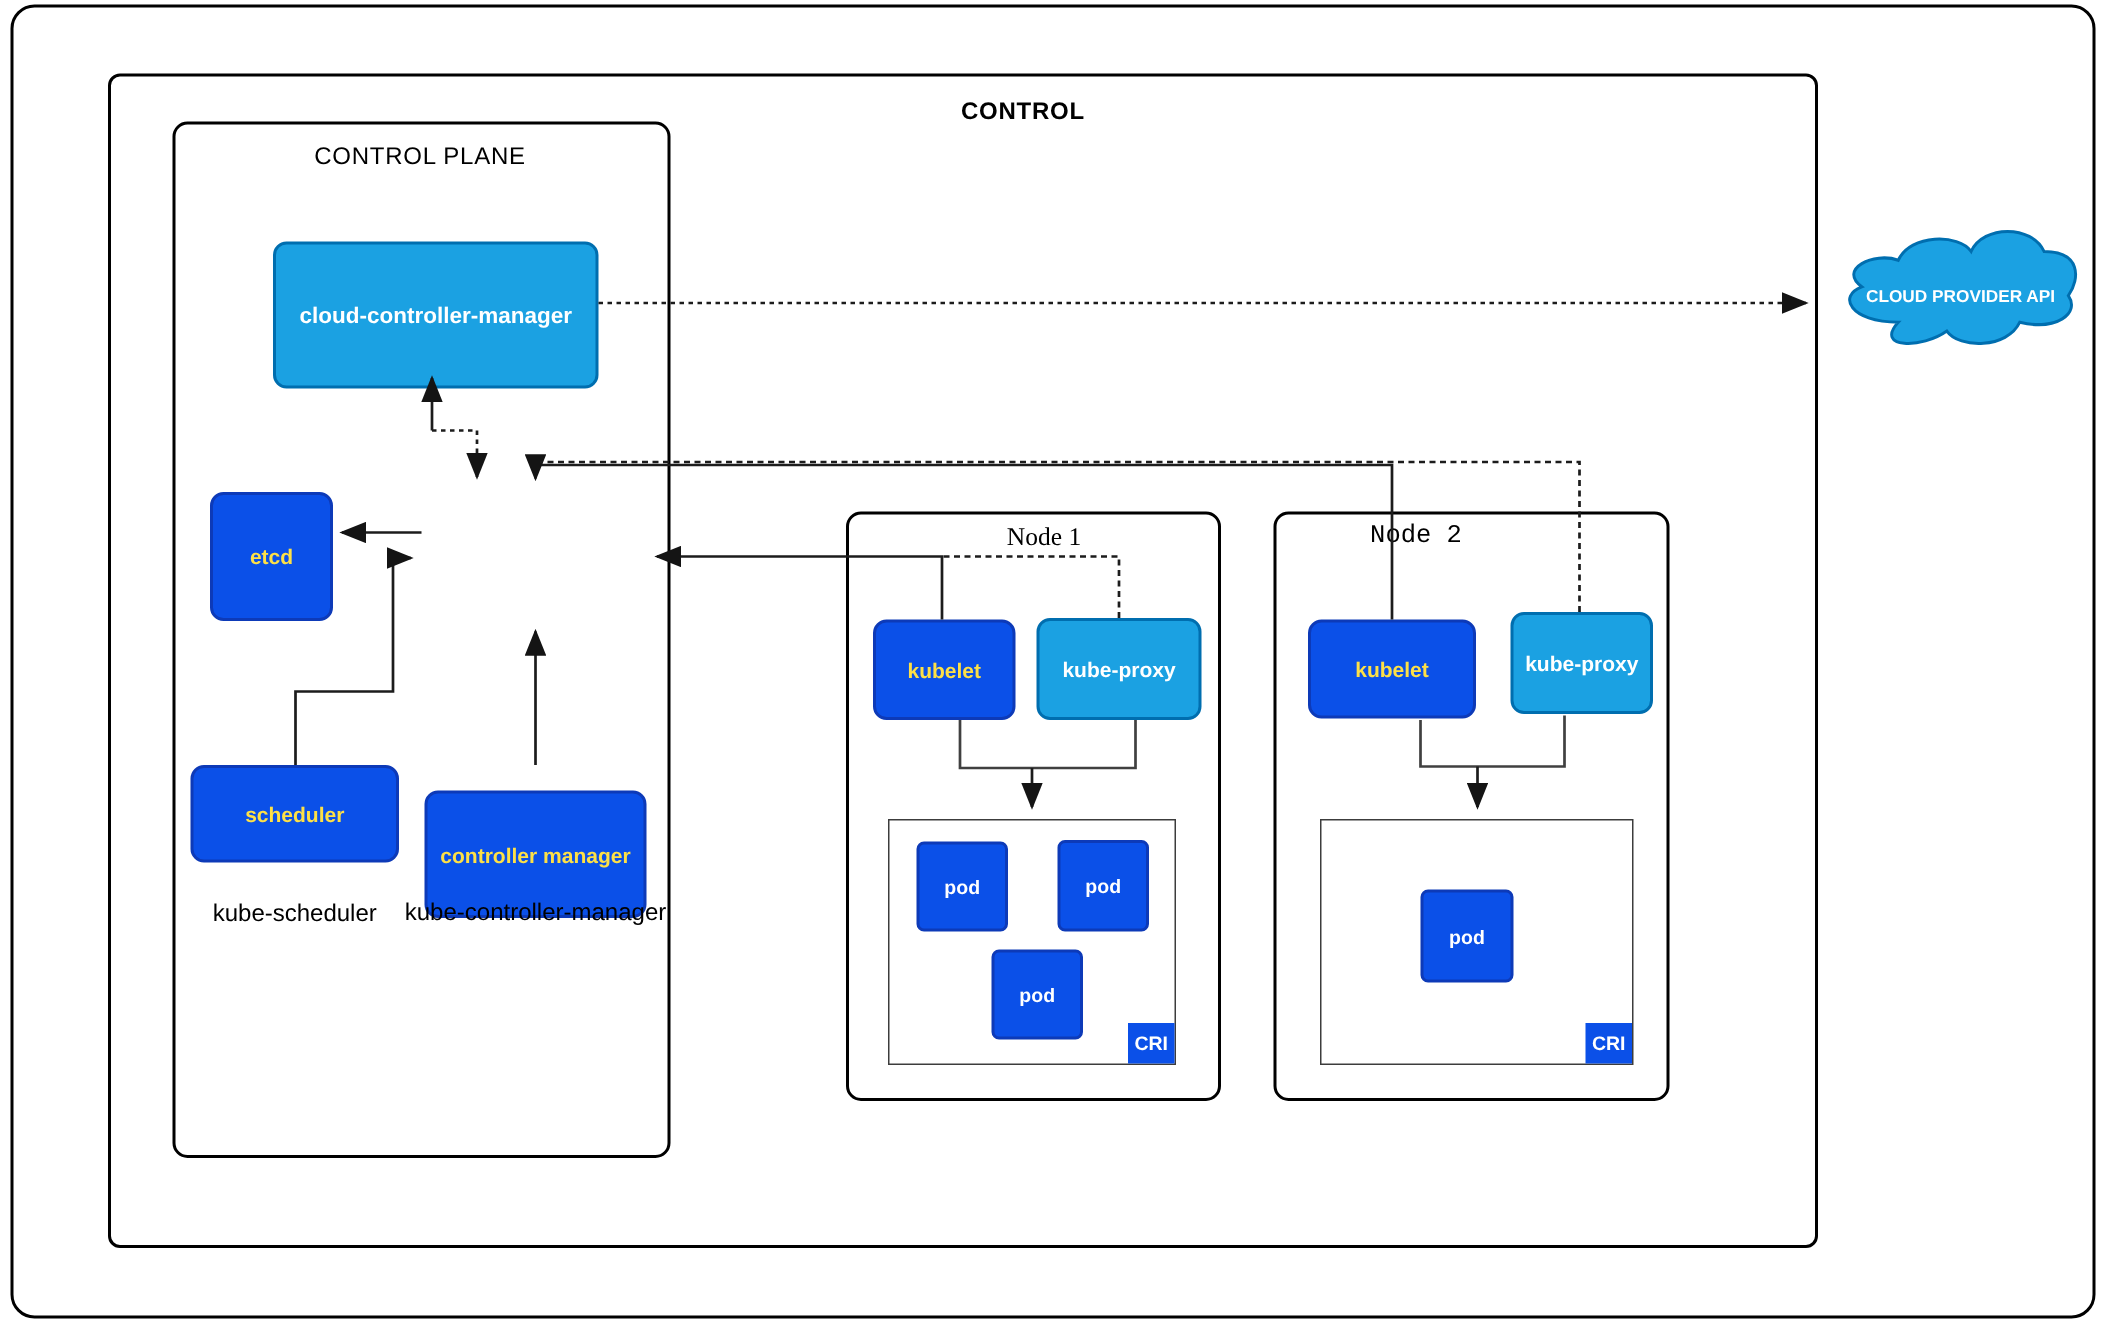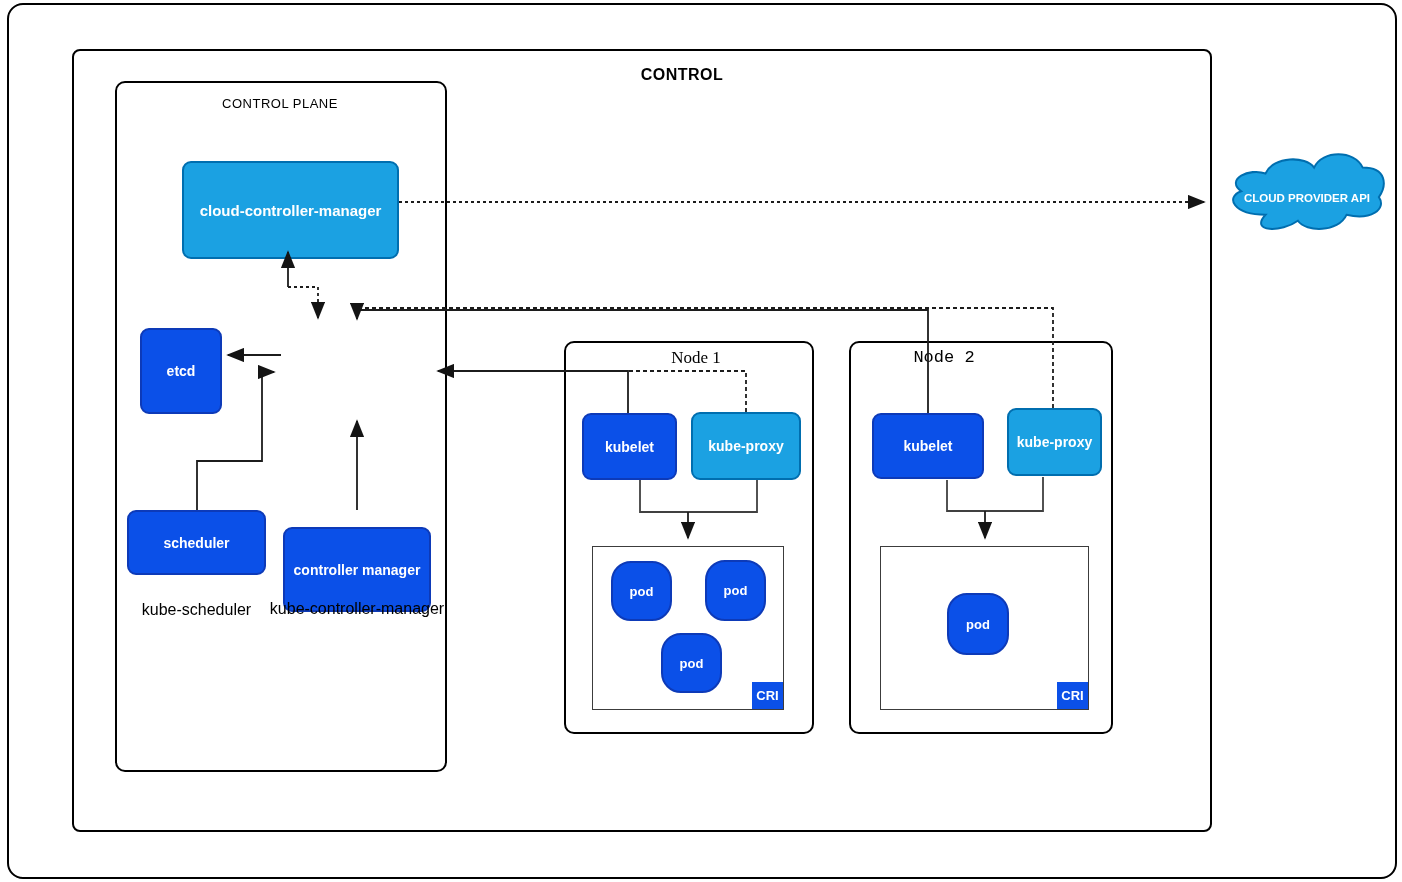--- a/index.html
+++ b/index.html
@@ -8,32 +8,32 @@
     --line:#1c1c1c; --line_gray:#404040; --cri_border:#3c3c3c;
   }
   html,body{margin:0;padding:0;background:#ffffff;}
   body{font-family:"Liberation Sans", sans-serif;}
   .stage{position:relative;width:1402px;height:882px;background:#fff;overflow:hidden;}
   .abs{position:absolute;}
   .frame-outer{left:7px;top:3px;width:1386px;height:872px;border:2.5px solid #000;border-radius:16px;}
   .cluster{left:72px;top:49px;width:1136px;height:779px;border:2px solid #000;border-radius:8px;}
   .cluster-title{left:600px;top:66px;width:164px;text-align:center;font-size:16px;font-weight:bold;letter-spacing:.5px;color:#000;}
   .cplane{left:115px;top:81px;width:328px;height:687px;border:2px solid #000;border-radius:10px;}
-  .cplane-title{left:115px;top:96px;width:330px;text-align:center;font-size:13px;color:#000;letter-spacing:.5px;}
+  .cplane-title{left:115px;top:96px;width:330px;text-align:center;font-size:16px;color:#000;letter-spacing:.5px;}
   .node{border:2px solid #000;border-radius:10px;}
   .node-title{font-family:"Liberation Serif", serif;font-size:17px;color:#000;text-align:center;}
   .bluebox{background:var(--dark_blue);border:2px solid var(--dark_blue_border);border-radius:9px;
-           color:#ffffff;font-weight:bold;font-size:14px;display:flex;align-items:center;justify-content:center;
+           color:#fde047;font-weight:bold;font-size:14px;display:flex;align-items:center;justify-content:center;
            text-align:center;box-sizing:border-box;}
   .lightbox{background:var(--light_blue);border:2px solid var(--light_blue_border);border-radius:9px;
            color:#fff;font-weight:bold;font-size:14px;display:flex;align-items:center;justify-content:center;
            text-align:center;box-sizing:border-box;}
   .caption{font-size:16px;color:#000;text-align:center;}
   .cri{border:1.5px solid var(--cri_border);background:#fff;box-sizing:border-box;}
-  .pod{background:var(--dark_blue);border:2px solid var(--dark_blue_border);border-radius:20px;color:#fff;
+  .pod{background:var(--dark_blue);border:2px solid var(--dark_blue_border);border-radius:5px;color:#fff;
        font-weight:bold;font-size:13px;display:flex;align-items:center;justify-content:center;box-sizing:border-box;}
   .badge{background:var(--dark_blue);color:#fff;font-weight:bold;font-size:13px;display:flex;align-items:center;
          justify-content:center;box-sizing:border-box;}
   .cloud-label{left:1237px;top:192px;width:140px;text-align:center;color:#fff;font-weight:bold;font-size:11.5px;line-height:13px;}
   svg.layer{position:absolute;left:0;top:0;width:1402px;height:882px;pointer-events:none;}
   .ln{stroke:var(--line);stroke-width:1.8;fill:none;}
   .ln-gray{stroke:var(--line_gray);stroke-width:1.8;fill:none;}
   .dashed{stroke-dasharray:4 3;}
   .dotted{stroke-dasharray:3 3;}
   .cloud-shape{fill:var(--light_blue);stroke:var(--light_blue_border);stroke-width:1.2;}

